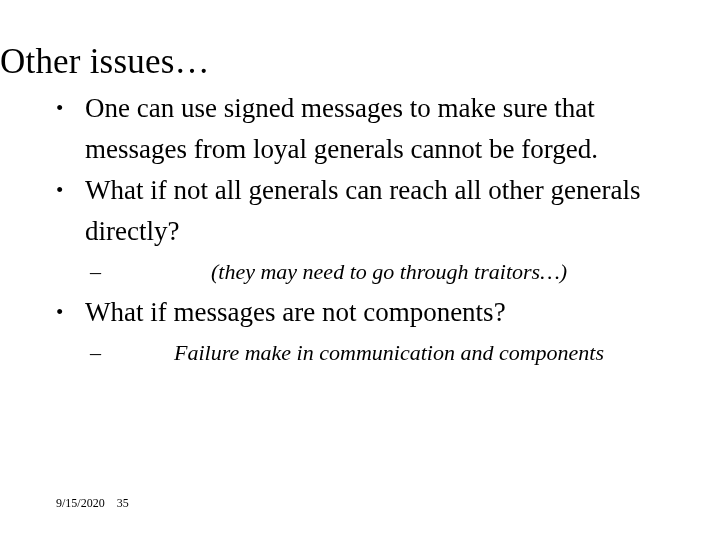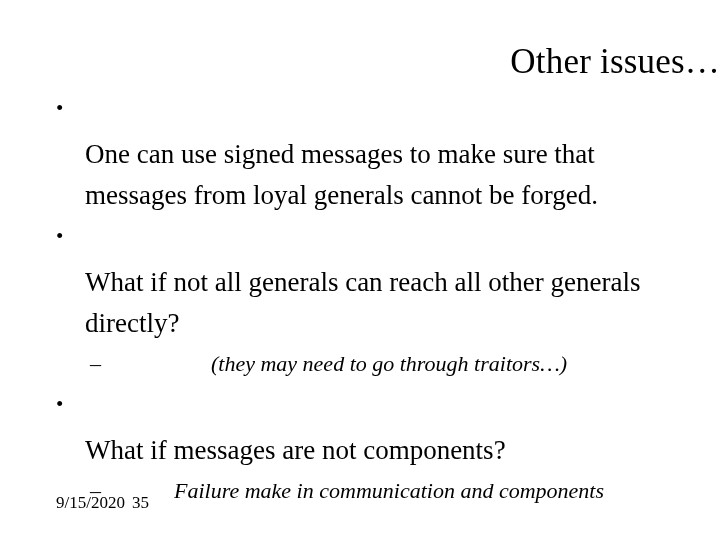--- a/index.html
+++ b/index.html
@@ -23,21 +23,21 @@
     background: #ffffff;
     box-sizing: border-box;
   }
 
   
   .slide-title {
     position: absolute;
     left: 0;
     top: 18px;
     width: 720px;
-    text-align: right;
+    text-align: left;
     font-size: 35px;
     line-height: 42px;
     font-weight: normal;
     letter-spacing: 0.2px;
     white-space: nowrap;
   }
 
   
   .body-area {
     position: absolute;
@@ -62,21 +62,20 @@
     width: 33px;
     font-size: 21px;
     line-height: 41px;
     text-align: left;
     padding-left: 4px;
     box-sizing: border-box;
   }
   .level1 > .btext {
     flex: 1 1 auto;
     text-align: left;
-    margin-top: 46px;
   }
 
   
   .level2 {
     font-size: 22px;
     line-height: 40px;
     padding-left: 38px;
   }
   .level2 > .marker {
     flex: 0 0 auto;
@@ -91,21 +90,21 @@
     font-style: italic;
   }
 
   
   .footer {
     position: absolute;
     left: 56px;
     right: 40px;
     top: 494px;
     height: 18px;
-    font-size: 17px;
+    font-size: 12px;
     line-height: 18px;
     display: flex;
     align-items: flex-start;
   }
   .footer-left {
     flex: 0 0 auto;
     text-align: left;
     white-space: nowrap;
   }
   .footer-center {

